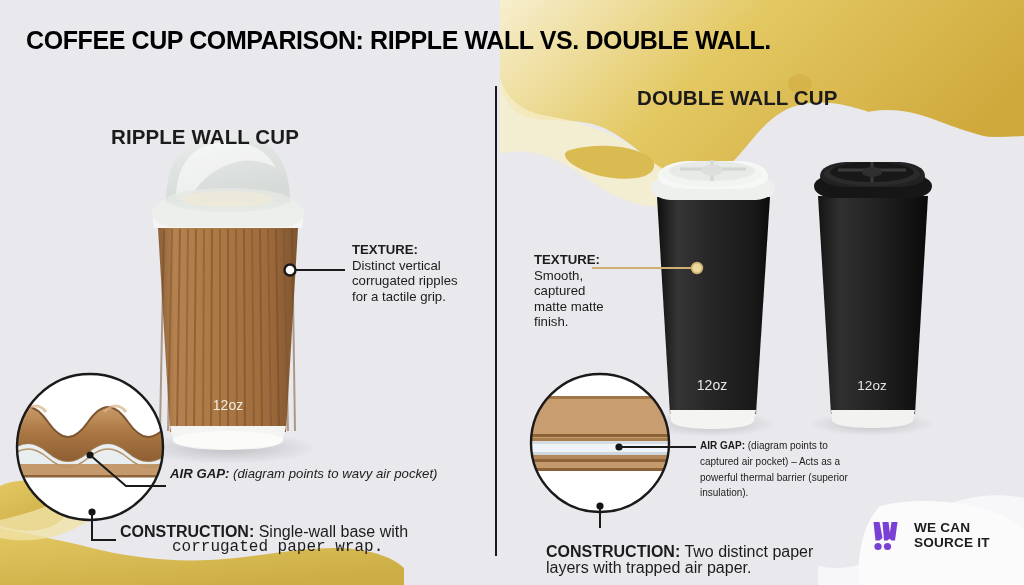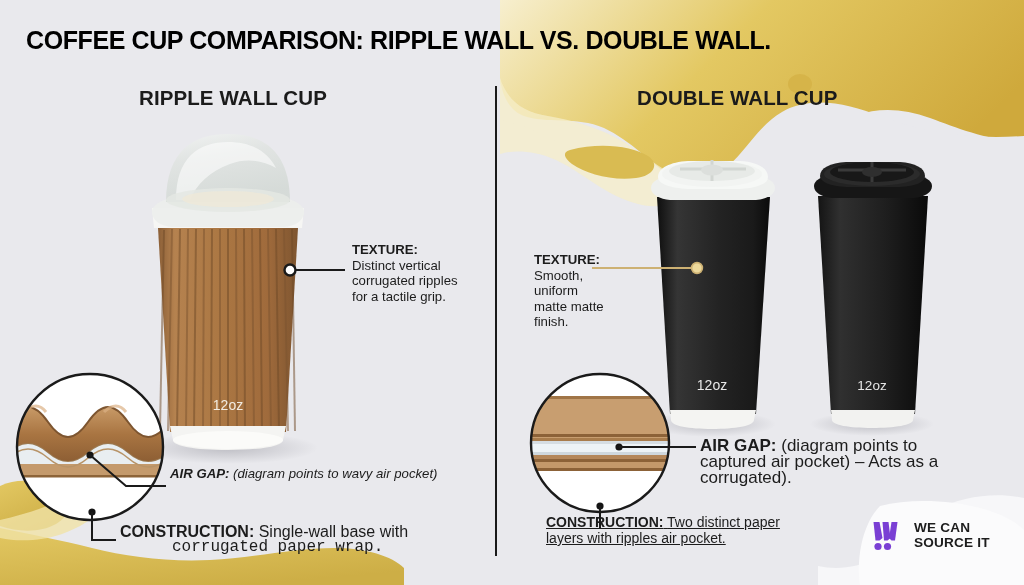--- a/index.html
+++ b/index.html
@@ -22,21 +22,21 @@
     font-size:25px; font-weight:700; letter-spacing:-0.4px;
     color:#000000; white-space:nowrap;
   }
 
   
   .col-head {
     position:absolute; top:86px;
     font-size:20.5px; font-weight:700; letter-spacing:0.1px;
     color:#1b1b1b; white-space:nowrap;
   }
-  .col-head.left  { left:139px; }
+  .col-head.left  { left:111px;margin-top:39px; }
   .col-head.right { left:637px; }
 
   
   .divider {
     position:absolute; left:495px; top:86px;
     width:2px; height:470px; background:#1a1a1a;
   }
 
   
   .callout { position:absolute; color:#1c1c1c; }
@@ -50,29 +50,29 @@
   .c-texture-right {
     left:534px; top:252px; width:90px;
     font-size:13.2px; line-height:15.6px;
   }
   .c-airgap-left {
     left:170px; top:466px; width:322px;
     font-size:13.2px; line-height:15.8px;font-style:italic;
   }
   .c-airgap-right {
     left:700px; top:438px; width:298px;
-    font-size:17px; line-height:15.8px;
+    font-size:10px; line-height:15.8px;
   }
   .c-constr-left {
     left:120px; top:524px; width:360px;
     font-size:16px; line-height:15.8px;
   }
   .c-constr-right {
-    left:546px; top:515px; width:320px;
-    font-size:14px; line-height:15.8px;text-decoration:underline;
+    left:546px; top:544px; width:320px;
+    font-size:16px; line-height:15.8px;
   }
   .indent { padding-left:52px; display:block;font-family:Liberation Mono, monospace; }
 
   
   .leaders { position:absolute; inset:0; pointer-events:none; }
 
   
   .logo {
     position:absolute; left:872px; top:521px;
     display:flex; align-items:flex-start; gap:8px;
@@ -365,36 +365,37 @@
 
   <div class="callout c-constr-left">
     <span class="line"><b>CONSTRUCTION:</b>
       <span>Single-wall base with</span></span>
     <span class="indent">corrugated paper wrap.</span>
   </div>
 
   <div class="callout c-texture-right">
     <span class="line"><b>TEXTURE:</b></span>
     <span class="line">Smooth,</span>
-    <span class="line">uniform</span>
+    <span class="line">captured</span>
     <span class="line">matte matte</span>
     <span class="line">finish.</span>
   </div>
 
   <div class="callout c-airgap-right">
     <span class="line"><b>AIR GAP:</b>
       <span>(diagram points to</span></span>
     <span class="line">captured air pocket) – Acts as a</span>
-    <span class="line">corrugated).</span>
+    <span class="line">powerful thermal barrier (superior</span>
+    <span class="line">insulation).</span>
   </div>
 
   <div class="callout c-constr-right">
     <span class="line"><b>CONSTRUCTION:</b>
       <span>Two distinct paper</span></span>
-    <span class="line">layers with ripples air pocket.</span>
+    <span class="line">layers with trapped air paper.</span>
   </div>
 
   <div class="logo">
     <span class="logo-mark">
       <svg viewBox="0 0 34 30" xmlns="http://www.w3.org/2000/svg">
         <g fill="#7a3fd4">
           <path d="M1.5 1 H7.5 L10.5 17 L7.5 19.5 L3.5 19.5 Z"></path>
           <path d="M10.5 1 H16.5 L18.5 17 L15.5 19.5 L12 19.5 Z"></path>
           <path d="M19.5 1 H25.5 L23 19.5 L19.5 19.5 L17 17 Z"></path>
           <circle cx="6" cy="25.5" r="3.6"></circle>

